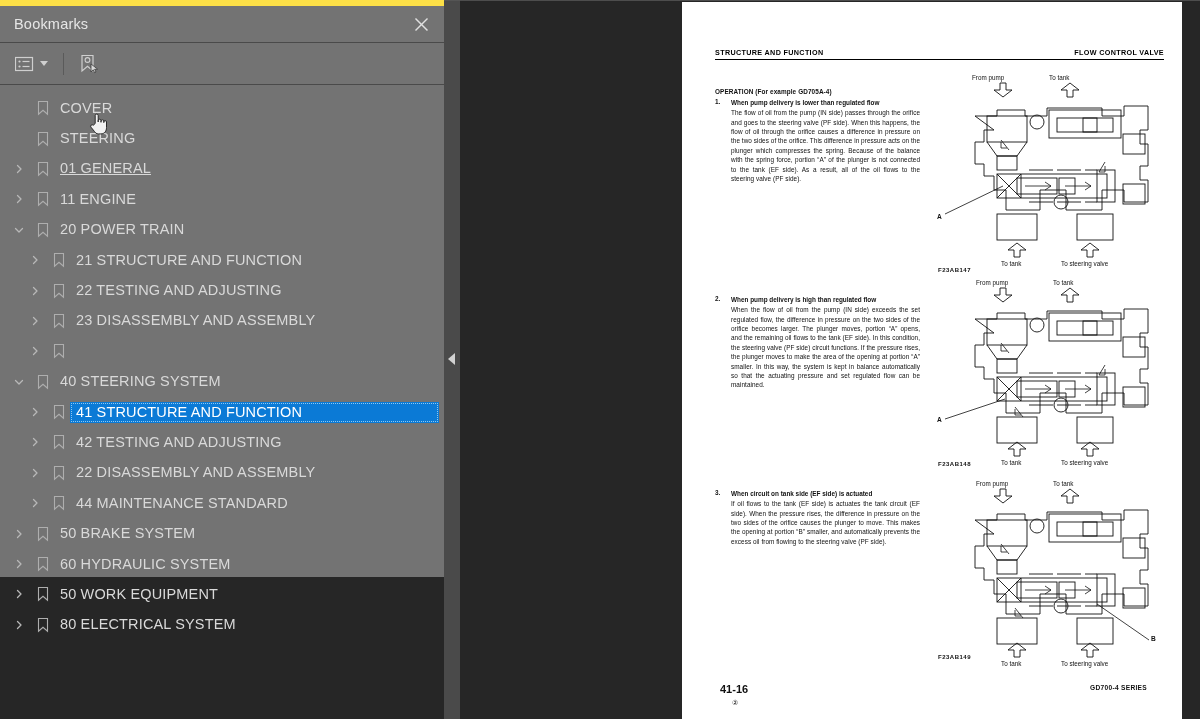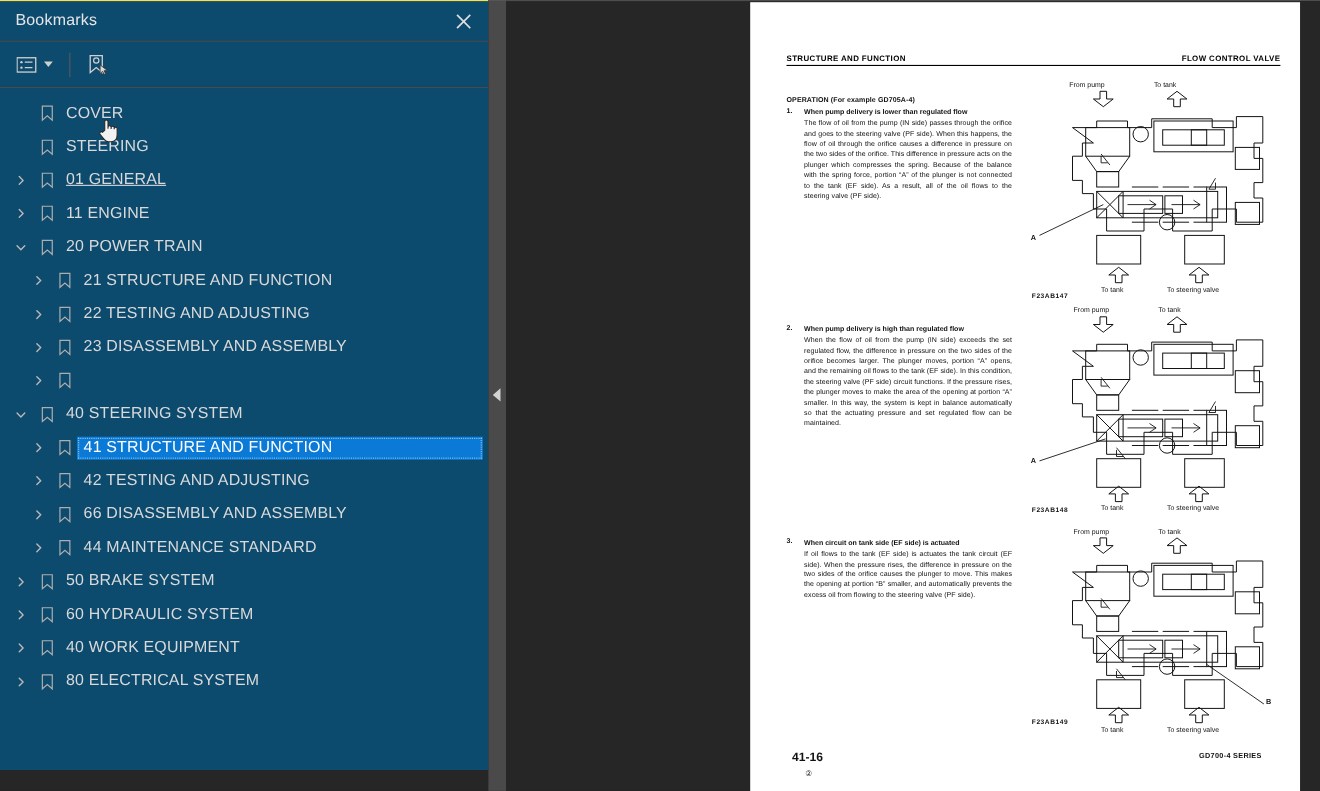--- a/index.html
+++ b/index.html
@@ -7,23 +7,23 @@
     width: 1200px; height: 719px;
     overflow: hidden;
     background: #262626;
     font-family: "Liberation Sans", sans-serif;
   }
   #app { position: relative; width: 1200px; height: 719px; background: #262626; }
 
   
   #bookmarks-panel {
     position: absolute; left: 0; top: 0;
-    width: 444px; height: 700px;
-    background: #0c4a6e;
-    border-top: 1px solid #fde047;
+    width: 444px; height: 577px;
+    background: #737373;
+    border-top: 6px solid #fde047;
   }
   #panel-header {
     position: relative; height: 37px;
     display: flex; align-items: center;
     border-bottom: 1px solid #4a4a4a;
   }
   #panel-title {
     margin-left: 14px;
     color: #e6e6e6; font-size: 14.5px; letter-spacing: .2px;
   }
@@ -361,21 +361,21 @@
           <span class="twisty">
             <svg width="10" height="10" viewBox="0 0 10 10">
               <path fill="none" stroke="#b8b8b8" stroke-width="1.3" stroke-linecap="round" stroke-linejoin="round" d="M3.5 1.5 L7 5 L3.5 8.5"></path>
             </svg>
           </span>
           <span class="bm-icon">
             <svg width="12" height="16" viewBox="0 0 12 16">
               <path d="M1.5 1.5 H10.5 V14.2 L6 10.3 L1.5 14.2 Z" fill="none" stroke="#aeaeae" stroke-width="1.1"></path>
             </svg>
           </span>
-          <span class="tree-label">66 DISASSEMBLY AND ASSEMBLY</span>
+          <span class="tree-label">22 DISASSEMBLY AND ASSEMBLY</span>
         </div>
         <div class="tree-row lvl1">
           <span class="twisty">
             <svg width="10" height="10" viewBox="0 0 10 10">
               <path fill="none" stroke="#b8b8b8" stroke-width="1.3" stroke-linecap="round" stroke-linejoin="round" d="M3.5 1.5 L7 5 L3.5 8.5"></path>
             </svg>
           </span>
           <span class="bm-icon">
             <svg width="12" height="16" viewBox="0 0 12 16">
               <path d="M1.5 1.5 H10.5 V14.2 L6 10.3 L1.5 14.2 Z" fill="none" stroke="#aeaeae" stroke-width="1.1"></path>
@@ -413,21 +413,21 @@
           <span class="twisty">
             <svg width="10" height="10" viewBox="0 0 10 10">
               <path fill="none" stroke="#b8b8b8" stroke-width="1.3" stroke-linecap="round" stroke-linejoin="round" d="M3.5 1.5 L7 5 L3.5 8.5"></path>
             </svg>
           </span>
           <span class="bm-icon">
             <svg width="12" height="16" viewBox="0 0 12 16">
               <path d="M1.5 1.5 H10.5 V14.2 L6 10.3 L1.5 14.2 Z" fill="none" stroke="#aeaeae" stroke-width="1.1"></path>
             </svg>
           </span>
-          <span class="tree-label">40 WORK EQUIPMENT</span>
+          <span class="tree-label">50 WORK EQUIPMENT</span>
         </div>
         <div class="tree-row lvl0">
           <span class="twisty">
             <svg width="10" height="10" viewBox="0 0 10 10">
               <path fill="none" stroke="#b8b8b8" stroke-width="1.3" stroke-linecap="round" stroke-linejoin="round" d="M3.5 1.5 L7 5 L3.5 8.5"></path>
             </svg>
           </span>
           <span class="bm-icon">
             <svg width="12" height="16" viewBox="0 0 12 16">
               <path d="M1.5 1.5 H10.5 V14.2 L6 10.3 L1.5 14.2 Z" fill="none" stroke="#aeaeae" stroke-width="1.1"></path>

